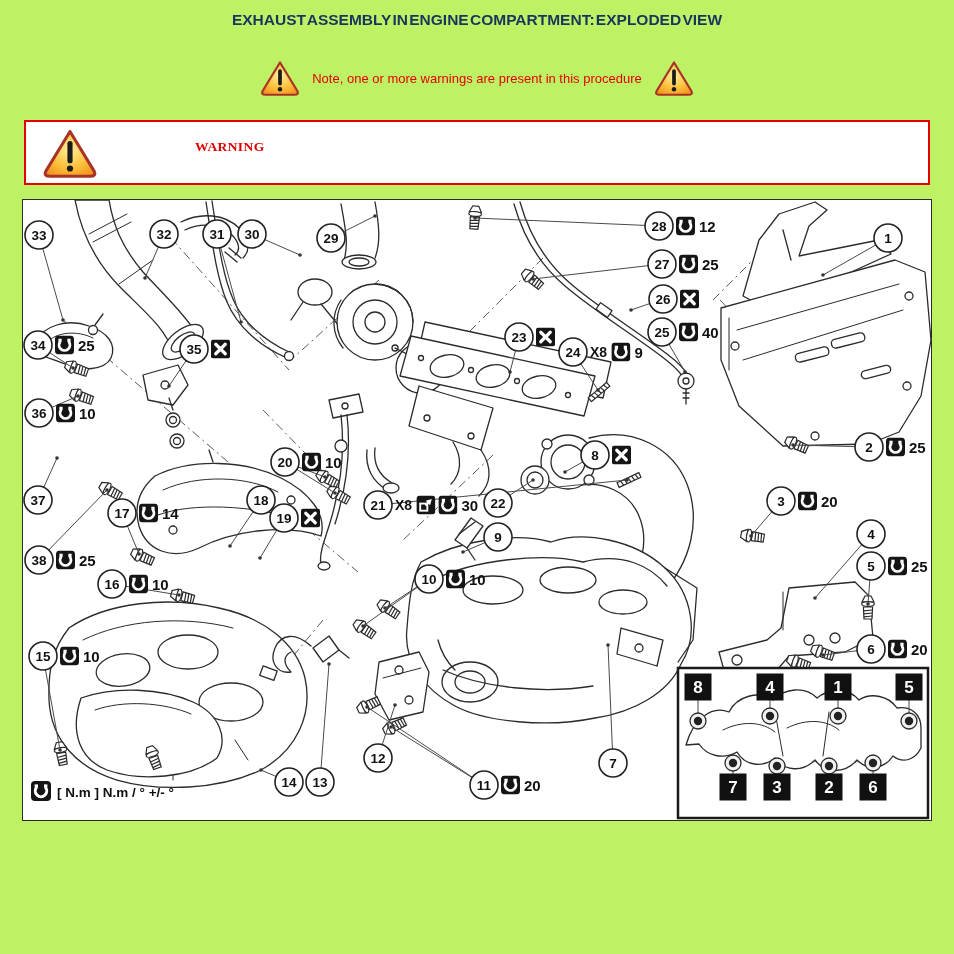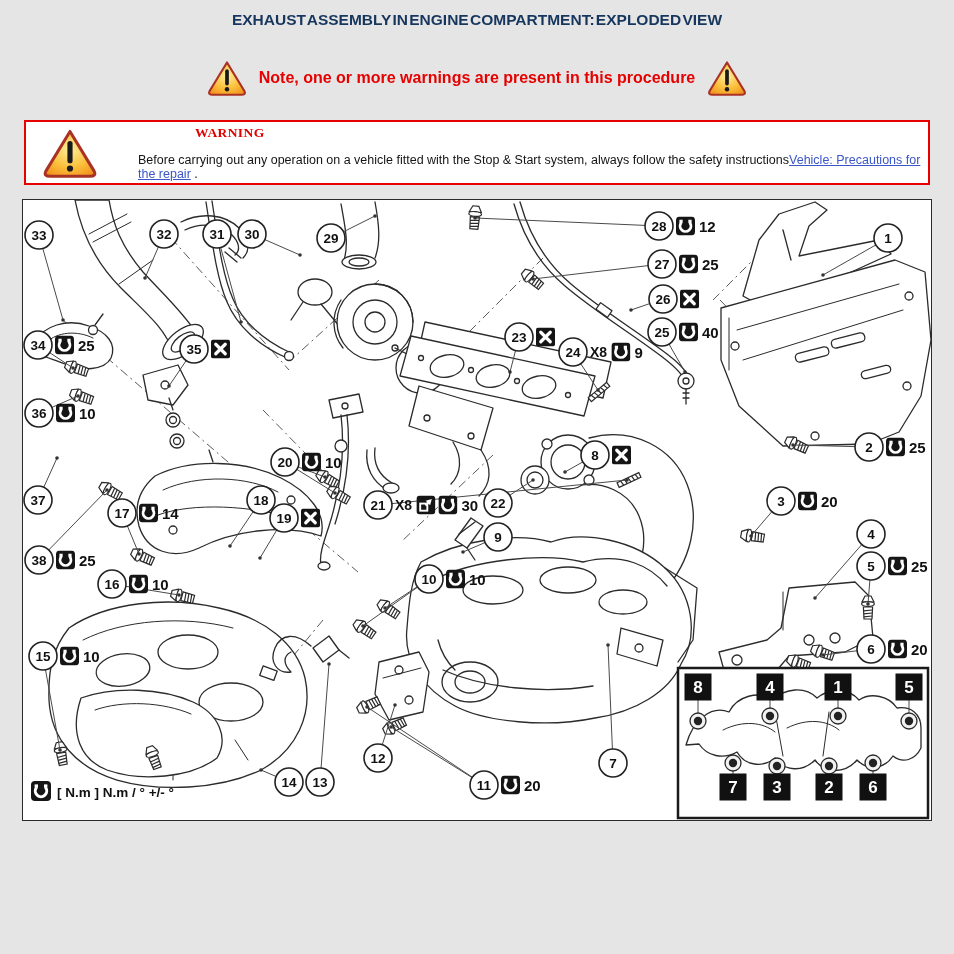--- a/index.html
+++ b/index.html
@@ -1,21 +1,21 @@
 <!DOCTYPE html>
 <html><head>
 <meta charset="utf-8">
 <style>
   html,body{margin:0;padding:0;background:#fff;width:954px;height:954px;overflow:hidden;
     font-family:"Liberation Sans",sans-serif;-webkit-font-smoothing:antialiased;}
-  .page{width:954px;height:954px;position:relative;background:#e5e5e5;}
+  .page{width:954px;height:954px;position:relative;background:#bef264;}
   h1.title{margin:0;padding-top:11px;text-align:center;font-size:15.5px;font-weight:bold;
     color:#17365D;letter-spacing:0px;word-spacing:-3px;}
   .note-row{margin-top:27px;display:flex;justify-content:center;align-items:center;gap:12px;height:44px;}
-  .note-text{color:#E60000;font-weight:bold;font-size:16px;}
+  .note-text{color:#E60000;font-weight:normal;font-size:13px;}
   .warn-sm{width:40px;height:36px;}
   .warn-lg{width:56px;height:50px;flex:0 0 auto;}
   .warning-box{margin:20px 24px 0 24px;border:2px solid #E60000;height:61px;display:flex;
     align-items:center;background:#fff;}
   .warning-box .warn-lg{margin-left:16px;}
   .warning-content{margin-left:40px;flex:1;padding-right:6px;}
   .warning-heading{font-family:"Liberation Serif",serif;font-weight:bold;color:#E00000;
     font-size:13.5px;letter-spacing:.4px;margin-left:57px;margin-bottom:12px;}
   .warning-body{font-size:12.5px;color:#141414;}
   .doc-link{color:#3A56C8;text-decoration:underline;cursor:pointer;}
@@ -96,21 +96,20 @@
         <use href="#sym-warn"></use>
       </svg>
   </div>
 
   <div class="warning-box">
     <svg class="warn-lg">
         <use href="#sym-warn"></use>
       </svg>
     <div class="warning-content">
       <div class="warning-heading">WARNING</div>
-      <div class="warning-body"><span>Before carrying out any operation on a vehicle fitted with the Stop &amp; Start system, always follow the safety instructions</span><a class="doc-link">Vehicle: Precautions for the repair</a><span> .</span></div>
     </div>
   </div>
 
   <div class="diagram-frame">
     <svg id="diagram-svg" viewBox="0 0 908 620">
 
       <g>
         <path class="guide" d="M40,120 L205,262 L335,372"></path>
         <path class="guide" d="M148,38 L266,170"></path>
         <path class="guide" d="M356,80 L268,160"></path>

